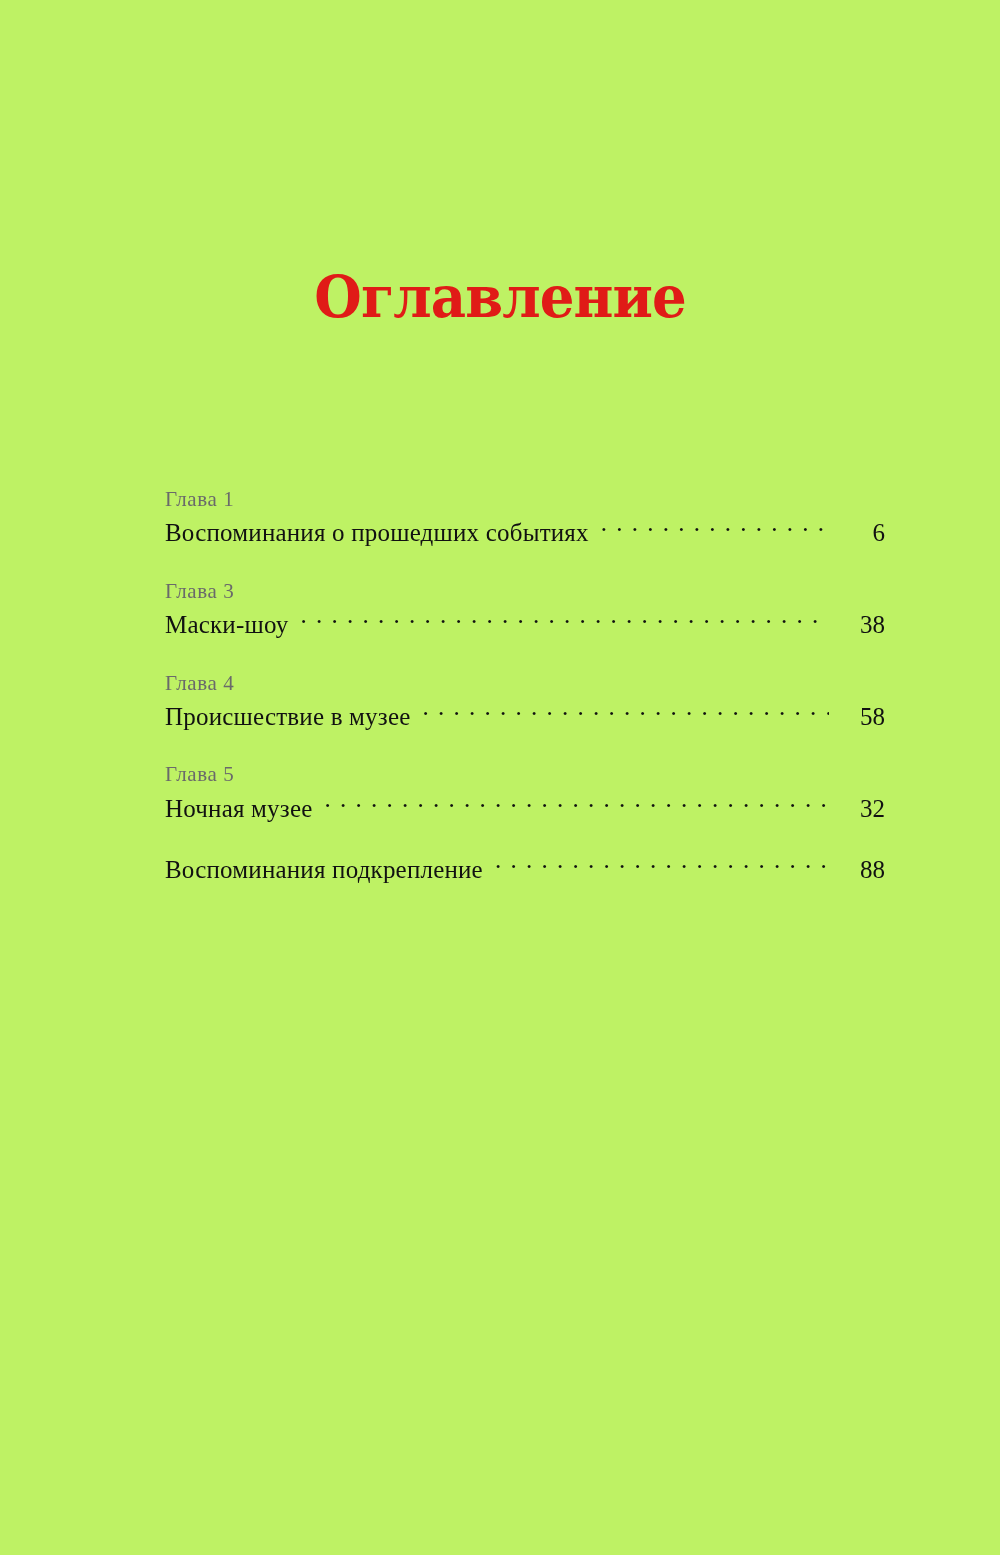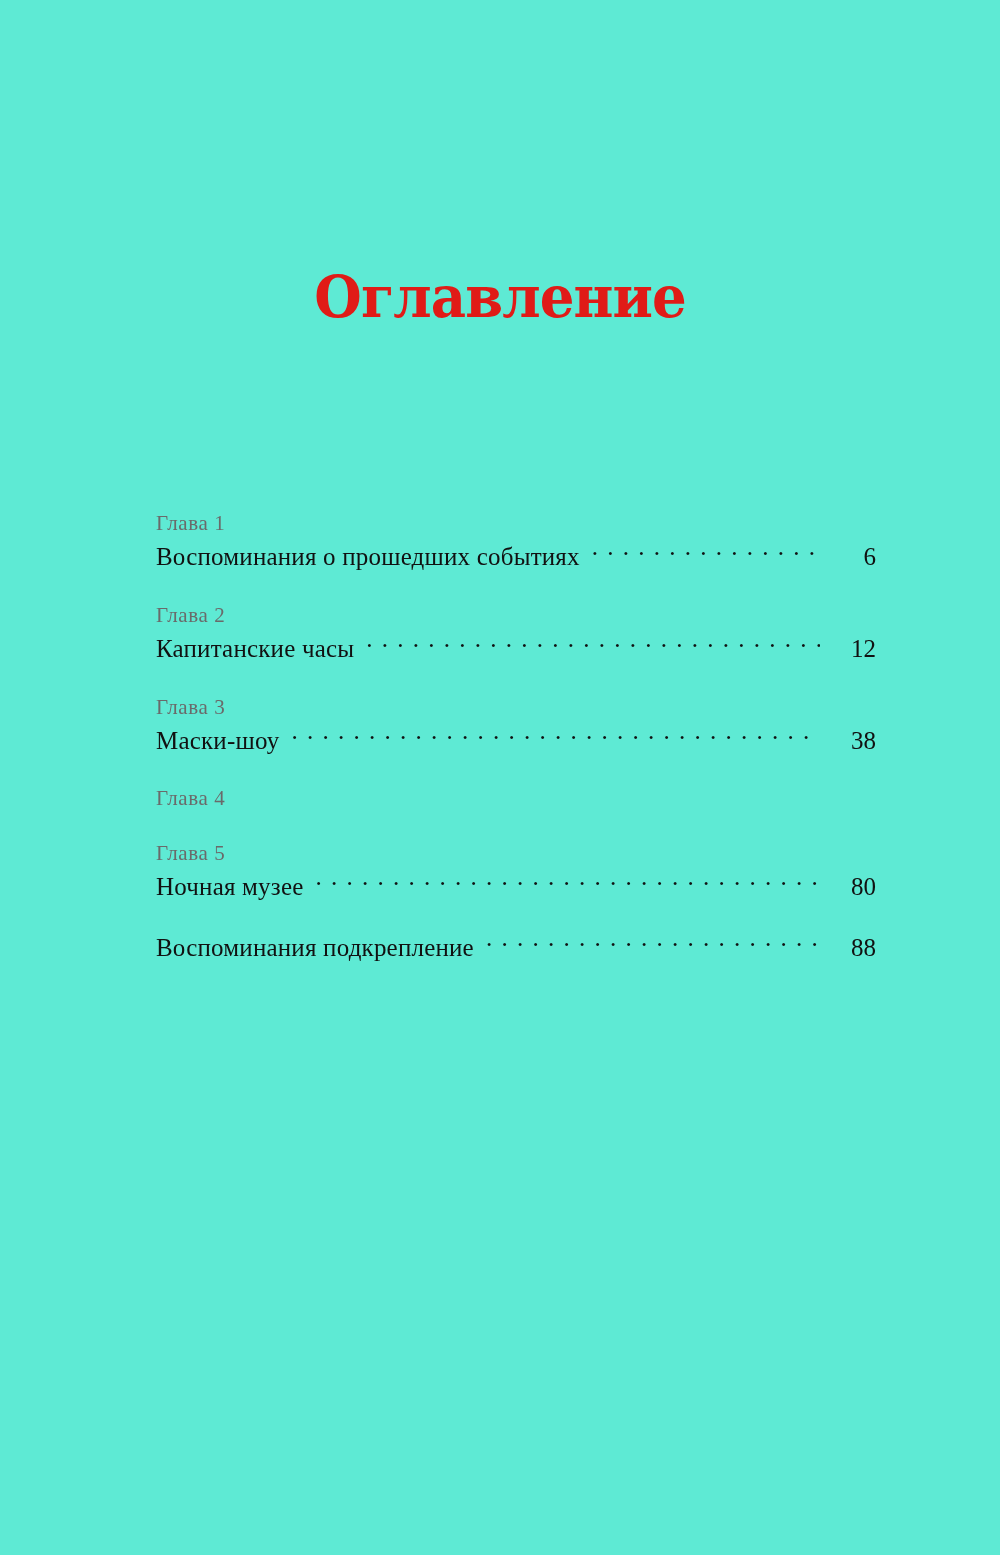--- a/index.html
+++ b/index.html
@@ -12,44 +12,43 @@
     height: 1555px;
     position: relative;
     font-family: "Liberation Serif", serif;
     color: #1a1a1a;
     overflow: hidden;
   }
 
   .page {
     position: absolute;
     inset: 0;
-    background: #5eead4;
+    background: #bef264;
   }
 
   .toc-title {
     position: absolute;
     top: 268px;
     left: 0;
     right: 0;
     text-align: center;
     color: #e01b17;
     font-family: "DejaVu Serif", serif;
     font-weight: bold;
     font-size: 58px;
     letter-spacing: -1px;
     line-height: 1;
     transform: scaleX(0.94);
   }
 
   .toc-list {
     position: absolute;
     top: 486px;
-    left: 156px;
+    left: 165px;
     width: 720px;
-    margin-top: 24px;
   }
 
   .toc-entry {
     margin-bottom: 28px;
   }
 
   .chapter-label {
     font-family: "Liberation Serif", serif;
     font-size: 21px;
     color: #6a6a6a;
@@ -109,48 +108,45 @@
 
     <div class="toc-entry">
       <div class="chapter-label">Глава 1</div>
       <div class="chapter-line">
         <span class="chapter-title">Воспоминания о прошедших событиях</span>
         <span class="leader"></span>
         <span class="page-num">6</span>
       </div>
     </div>
 
-    <div class="toc-entry">
-      <div class="chapter-label">Глава 2</div>
-      <div class="chapter-line">
-        <span class="chapter-title">Капитанские часы</span>
-        <span class="leader"></span>
-        <span class="page-num">12</span>
-      </div>
-    </div>
 
     <div class="toc-entry">
       <div class="chapter-label">Глава 3</div>
       <div class="chapter-line">
         <span class="chapter-title">Маски-шоу</span>
         <span class="leader"></span>
         <span class="page-num">38</span>
       </div>
     </div>
 
     <div class="toc-entry">
       <div class="chapter-label">Глава 4</div>
+      <div class="chapter-line">
+        <span class="chapter-title">Происшествие в музее</span>
+        <span class="leader"></span>
+        <span class="page-num">58</span>
+      </div>
     </div>
 
     <div class="toc-entry">
       <div class="chapter-label">Глава 5</div>
       <div class="chapter-line">
         <span class="chapter-title">Ночная музее</span>
         <span class="leader"></span>
-        <span class="page-num">80</span>
+        <span class="page-num">32</span>
       </div>
     </div>
 
     <div class="toc-entry">
       <div class="chapter-line">
         <span class="chapter-title">Воспоминания подкрепление</span>
         <span class="leader"></span>
         <span class="page-num">88</span>
       </div>
     </div>

